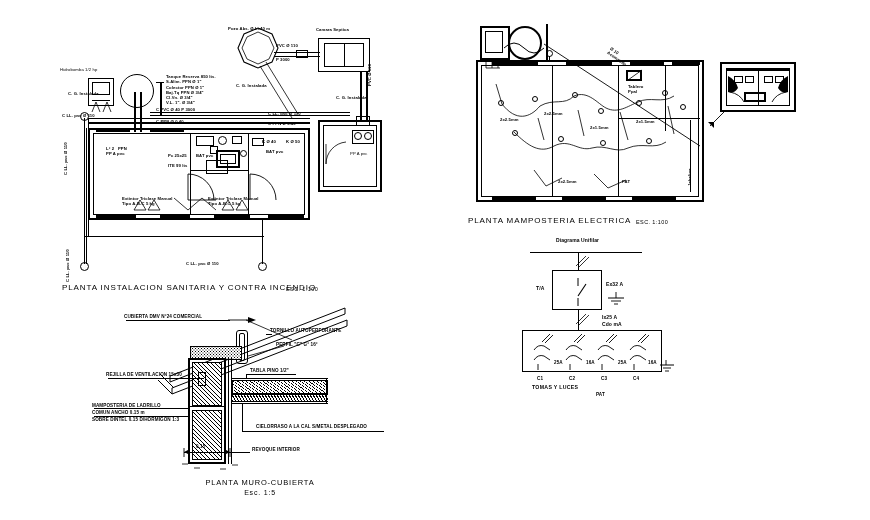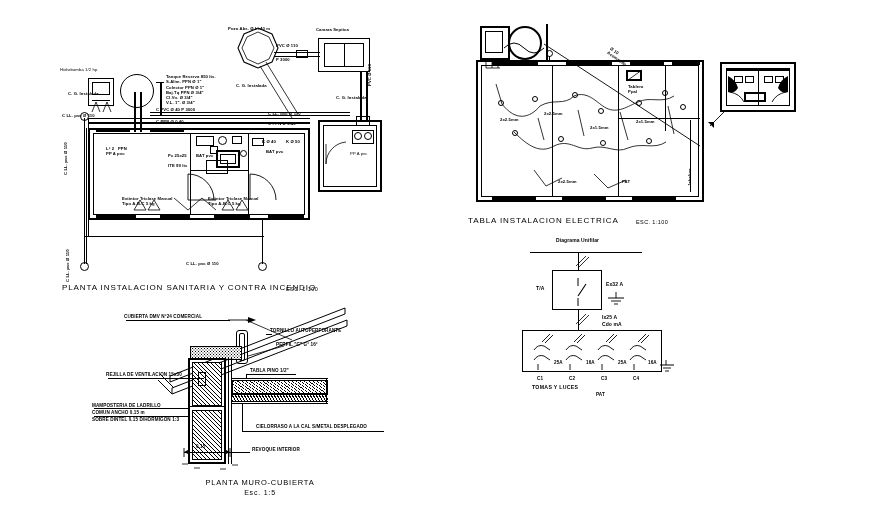--- a/index.html
+++ b/index.html
@@ -293,21 +293,21 @@
       <path d="M6,10 q8,4 10,12 q-4,6 -10,4 z" fill="#000"></path>
       <path d="M66,10 q-8,4 -10,12 q4,6 10,4 z" fill="#000"></path>
       <path d="M8,26 q10,2 14,10" stroke="#000" stroke-width="0.9" fill="none"></path>
       <path d="M64,26 q-10,2 -14,10" stroke="#000" stroke-width="0.9" fill="none"></path>
     </svg>
     <svg width="26" height="24" style="left:266px;top:108px;">
       <line x1="20" y1="2" x2="4" y2="18" stroke="#000" stroke-width="0.9"></line>
       <path d="M2,14 l6,0 l0,6 z" fill="#000"></path>
     </svg>
 
-    <div class="title" style="left:28px;top:216px;">TABLA  INSTALACION  ELECTRICA</div>
+    <div class="title" style="left:28px;top:216px;">PLANTA  MAMPOSTERIA  ELECTRICA</div>
     <div class="title sm" style="left:196px;top:219px;">ESC. 1:100</div>
   </div>
 
   <div class="abs" style="left:500px;top:230px;width:240px;height:180px;">
 
     <div class="lbl b" style="left:56px;top:8px;font-size:5px;">Diagrama Unifilar</div>
 
     <div class="ln h" style="left:30px;top:22px;width:112px;"></div>
     <div class="ln v" style="left:78px;top:22px;height:18px;"></div>
     <svg width="20" height="14" style="left:72px;top:24px;">

